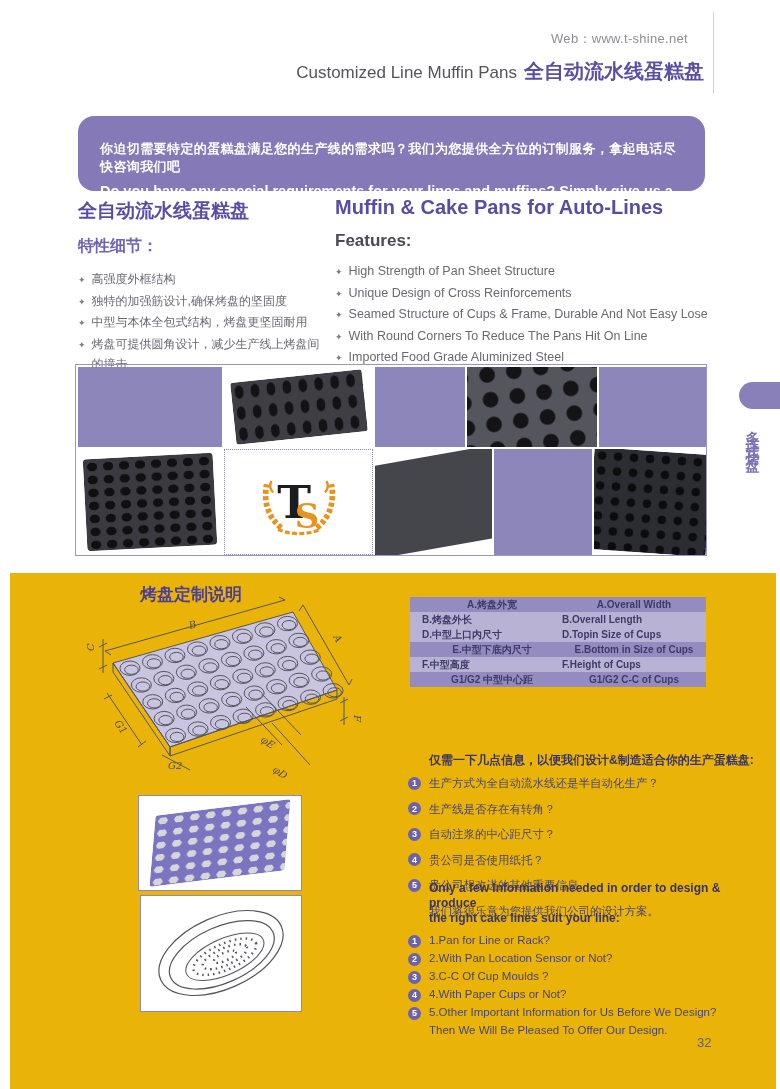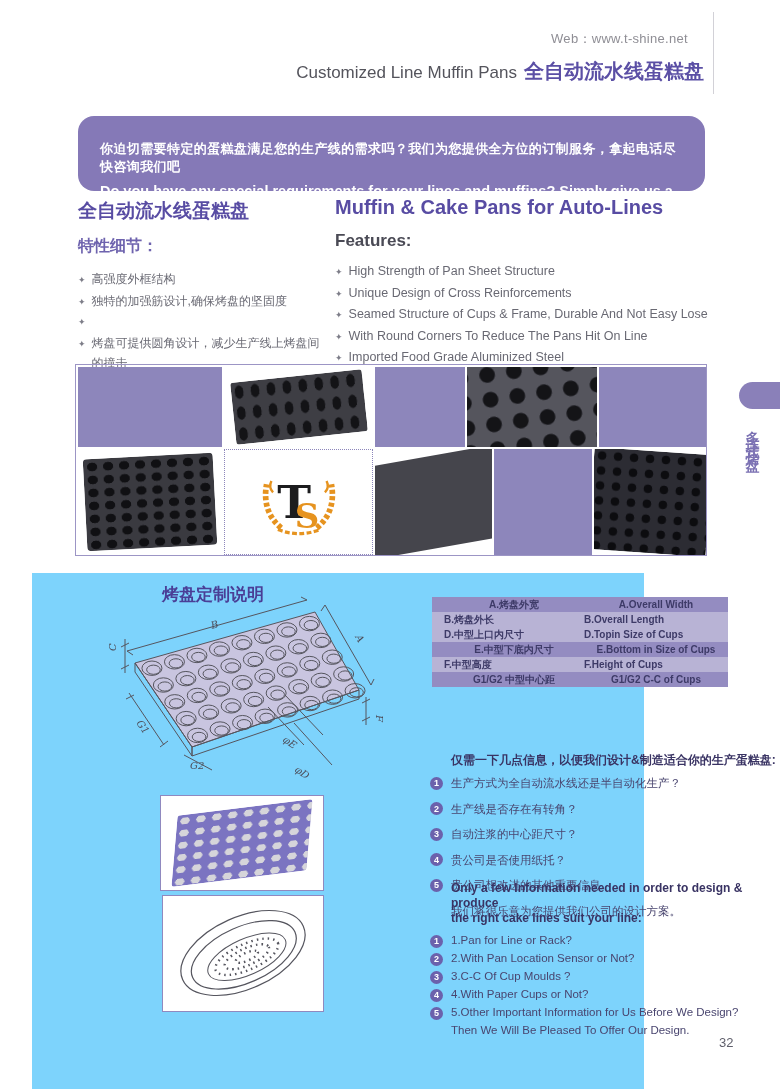--- a/index.html
+++ b/index.html
@@ -42,21 +42,21 @@
         background-image:radial-gradient(7px 6px at 9px 8px,#101013 68%,#2b2b30 74%,transparent 78%);background-size:16px 13px;}
   .pan4{width:150px;height:92px;background:#45454c;transform:rotate(-10deg) skewX(-14deg);
         background-image:radial-gradient(5px 8px at 7px 10px,#17171a 70%,#30303 6 76%,transparent 80%);background-size:14px 19px;}
   .pan5{width:118px;height:102px;background:#2c2c33;border-radius:3px;transform:rotate(4deg);
         background-image:radial-gradient(6px 6px at 8px 8px,#0c0c0f 68%,#202027 74%,transparent 78%);background-size:16px 15px;}
   
   .side-pill{position:absolute;left:739px;top:382px;width:41px;height:27px;background:#8a80b9;border-radius:14px 0 0 14px;}
   .side-label{position:absolute;left:744px;top:420px;height:110px;writing-mode:vertical-rl;
               font-size:14px;font-weight:bold;color:#7b71b3;letter-spacing:7px;}
   
-  .custom{position:absolute;left:10px;top:573px;width:612px;height:516px;background:#7dd3fc;margin-left:22px;}
+  .custom{position:absolute;left:10px;top:573px;width:766px;height:516px;background:#eab308;}
   .custom-title{position:absolute;left:130px;top:10px;font-size:17px;font-weight:bold;color:#4a3e96;}
   .draw{position:absolute;left:10px;top:22px;}
   .draw text{font-family:"DejaVu Serif",serif;font-style:italic;font-size:10px;fill:#4c4c58;}
   
   .spec{position:absolute;left:400px;top:24px;width:296px;}
   .spec .row{display:flex;height:15px;align-items:center;font-size:10px;font-weight:bold;color:#3d3a67;}
   .spec .row.dark{background:#948cc1;text-align:center;} .spec .row.light{background:#b8b3d5;}
   .spec .c1{width:140px;padding-left:12px;} .spec .c2{flex:1;}
   
   .imgbox{position:absolute;background:#fff;border:1px solid #9089bf;display:flex;align-items:center;justify-content:center;overflow:hidden;}
@@ -101,20 +101,21 @@
       <li>
           <span class="dmd">✦</span>
           <span>高强度外框结构</span>
         </li>
       <li>
           <span class="dmd">✦</span>
           <span>独特的加强筋设计,确保烤盘的坚固度</span>
         </li>
       <li>
           <span class="dmd">✦</span>
+          <span>中型与本体全包式结构，烤盘更坚固耐用</span>
         </li>
       <li>
           <span class="dmd">✦</span>
           <span>烤盘可提供圆角设计，减少生产线上烤盘间的撞击</span>
         </li>
       <li>
           <span class="dmd">✦</span>
           <span>进口食品级镀铝板</span>
         </li>
     </ul>

